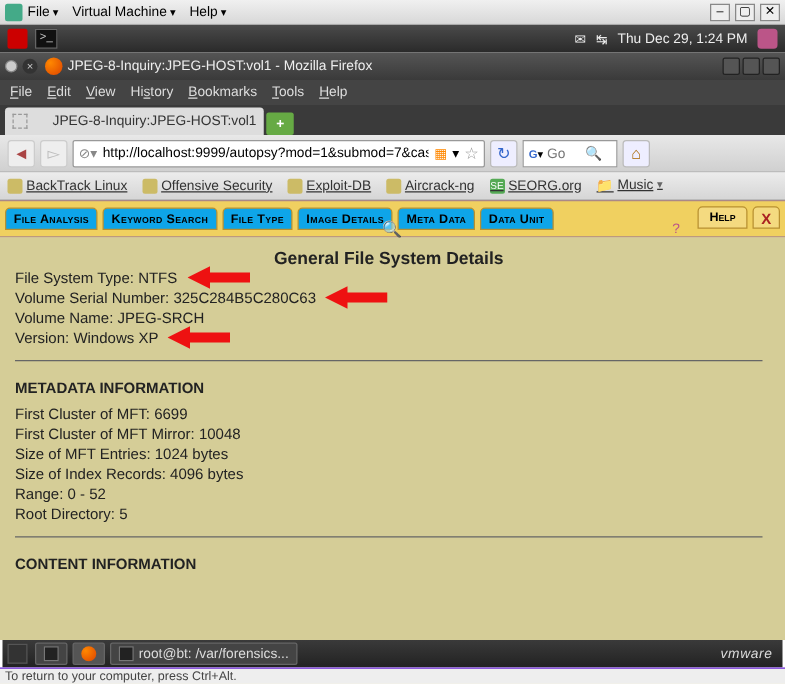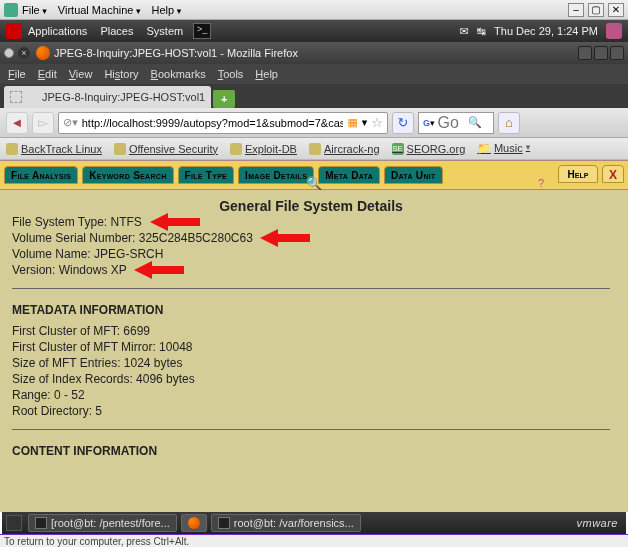--- a/index.html
+++ b/index.html
@@ -44,33 +44,33 @@
 .fx-navbar{ height:30px; background:linear-gradient(#e8e8e8,#d0d0d0); display:flex; align-items:center; padding:0 6px; gap:4px; font-size:11px; border-bottom:1px solid #aaa;}
 .nav-btn{ width:22px; height:22px; border:1px solid #ccc; border-radius:3px; background:#eee; display:flex;align-items:center;justify-content:center; font-size:13px; color:#a44;}
 .nav-btn.disabled{color:#bbb;}
 .urlbar{ flex:0 0 330px; height:22px; background:#fff; border:1px solid #999; border-radius:2px; display:flex; align-items:center; padding:0 4px; gap:4px;}
 .urlbar input{ border:none; outline:none; flex:1; font-size:11px; background:transparent;}
 .urlbar .liveb{font-size:11px;color:#f80;}
 .star{color:#999;font-size:13px;}
 .reload-btn{width:22px;height:22px;border:1px solid #bbb;border-radius:3px;background:#eef;color:#36c;text-align:center;line-height:20px;font-size:13px;}
 .searchbar{ flex:0 0 76px; height:22px; background:#fff; border:1px solid #999; display:flex; align-items:center; padding:0 4px; gap:3px;}
 .searchbar .g{font-size:9px;}
-.searchbar input{border:none; outline:none; width:28px; font-size:16px;}
+.searchbar input{border:none; outline:none; width:28px; font-size:11px;}
 .home-btn{width:22px;height:22px;border:1px solid #bbb;border-radius:3px;background:#eef;color:#a60;text-align:center;line-height:20px;font-size:13px;}
 
 
 .bm-bar{ height:22px; background:linear-gradient(#ececec,#d6d6d6); display:flex; align-items:center; padding:0 6px; gap:4px; font-size:11px; color:#333;border-bottom:1px solid #bbb;}
 .bm-bar .item{display:flex;align-items:flex-start;gap:3px;margin-right:8px;text-decoration:underline;}
 .bm-bar .fav{width:12px;height:12px;background:#cb6;border-radius:2px;}
 .bm-bar .item.se .fav{background:#5a5;color:#fff;font-size:8px;text-align:center;line-height:12px;}
 .bm-bar .drop::after{content:" ▾";font-size:9px;color:#666;}
 
 
 .autopsy-band{ background:#f0d060; height:30px; border:1px solid #a88; border-left:none; border-right:none; display:flex; align-items:center; position:relative; padding-left:4px;}
-.autopsy-tab{ height:18px; padding:0 6px; background:#0f766e; border:1px solid #b89030; border-radius:4px 4px 0 0; font-size:10px; font-weight:bold; font-variant:small-caps; letter-spacing:0.3px; display:flex; align-items:center; margin-right:4px; cursor:pointer;}
+.autopsy-tab{ height:18px; padding:0 6px; background:#0ea5e9; border:1px solid #b89030; border-radius:4px 4px 0 0; font-size:10px; font-weight:bold; font-variant:small-caps; letter-spacing:0.3px; display:flex; align-items:center; margin-right:4px; cursor:pointer;}
 .autopsy-right{position:absolute; right:4px; top:4px; display:flex; gap:4px;}
 .autopsy-right .btn{ width:40px; height:18px; background:#f4da80; border:1px solid #b89030; border-radius:4px 4px 0 0; font-size:10px; font-weight:bold; font-variant:small-caps; text-align:center; line-height:18px;}
 .autopsy-right .close{ width:22px; color:#a22; font-size:12px;}
 .magnifier{position:absolute; left:50%; bottom:-2px; transform:translateX(-50%); font-size:13px; color:#555;}
 .qmark{position:absolute;right:84px;bottom:0;font-size:11px;color:#b58;}
 
 
 .viewport{ display:flex; height:calc(547px - 20px - 22px - 22px - 20px - 24px - 30px - 22px - 30px - 22px - 13px); background:#d5cd97; position:relative;}
 .pagecol{ flex:1; overflow-y:auto; padding:6px 18px 6px 12px; font-size:12px; color:#222; scrollbar-width:auto;}
 .pagecol::-webkit-scrollbar{width:14px;}
@@ -109,25 +109,20 @@
   </span>
   <div class="win-controls">
     <div>–</div>
     <div>▢</div>
     <div>✕</div>
   </div>
 </div>
 
 <div class="gnome-panel">
   <div class="red-badge"></div>
-  <span class="menus">
-    <span>Applications</span>
-    <span>Places</span>
-    <span>System</span>
-  </span>
   <div class="term-icon">&gt;_</div>
   <div class="right">
     <span>✉</span>
     <span>↹</span>
     <span>Thu Dec 29,  1:24 PM</span>
     <div class="user-icon"></div>
   </div>
 </div>
 
 <div class="fx-titlebar">
@@ -261,21 +256,20 @@
 
     <h3>CONTENT INFORMATION</h3>
 
   </div>
 </div>
 
 <div class="taskbar">
   <div class="switcher"></div>
   <div class="task-btn">
       <div class="ico"></div>
-      <span>[root@bt: /pentest/fore...</span>
     </div>
   <div class="task-btn active">
       <div class="ico fx"></div>
     </div>
   <div class="task-btn">
       <div class="ico"></div>
       <span>root@bt: /var/forensics...</span>
     </div>
   <div class="vm-brand">vmware</div>
 </div>

